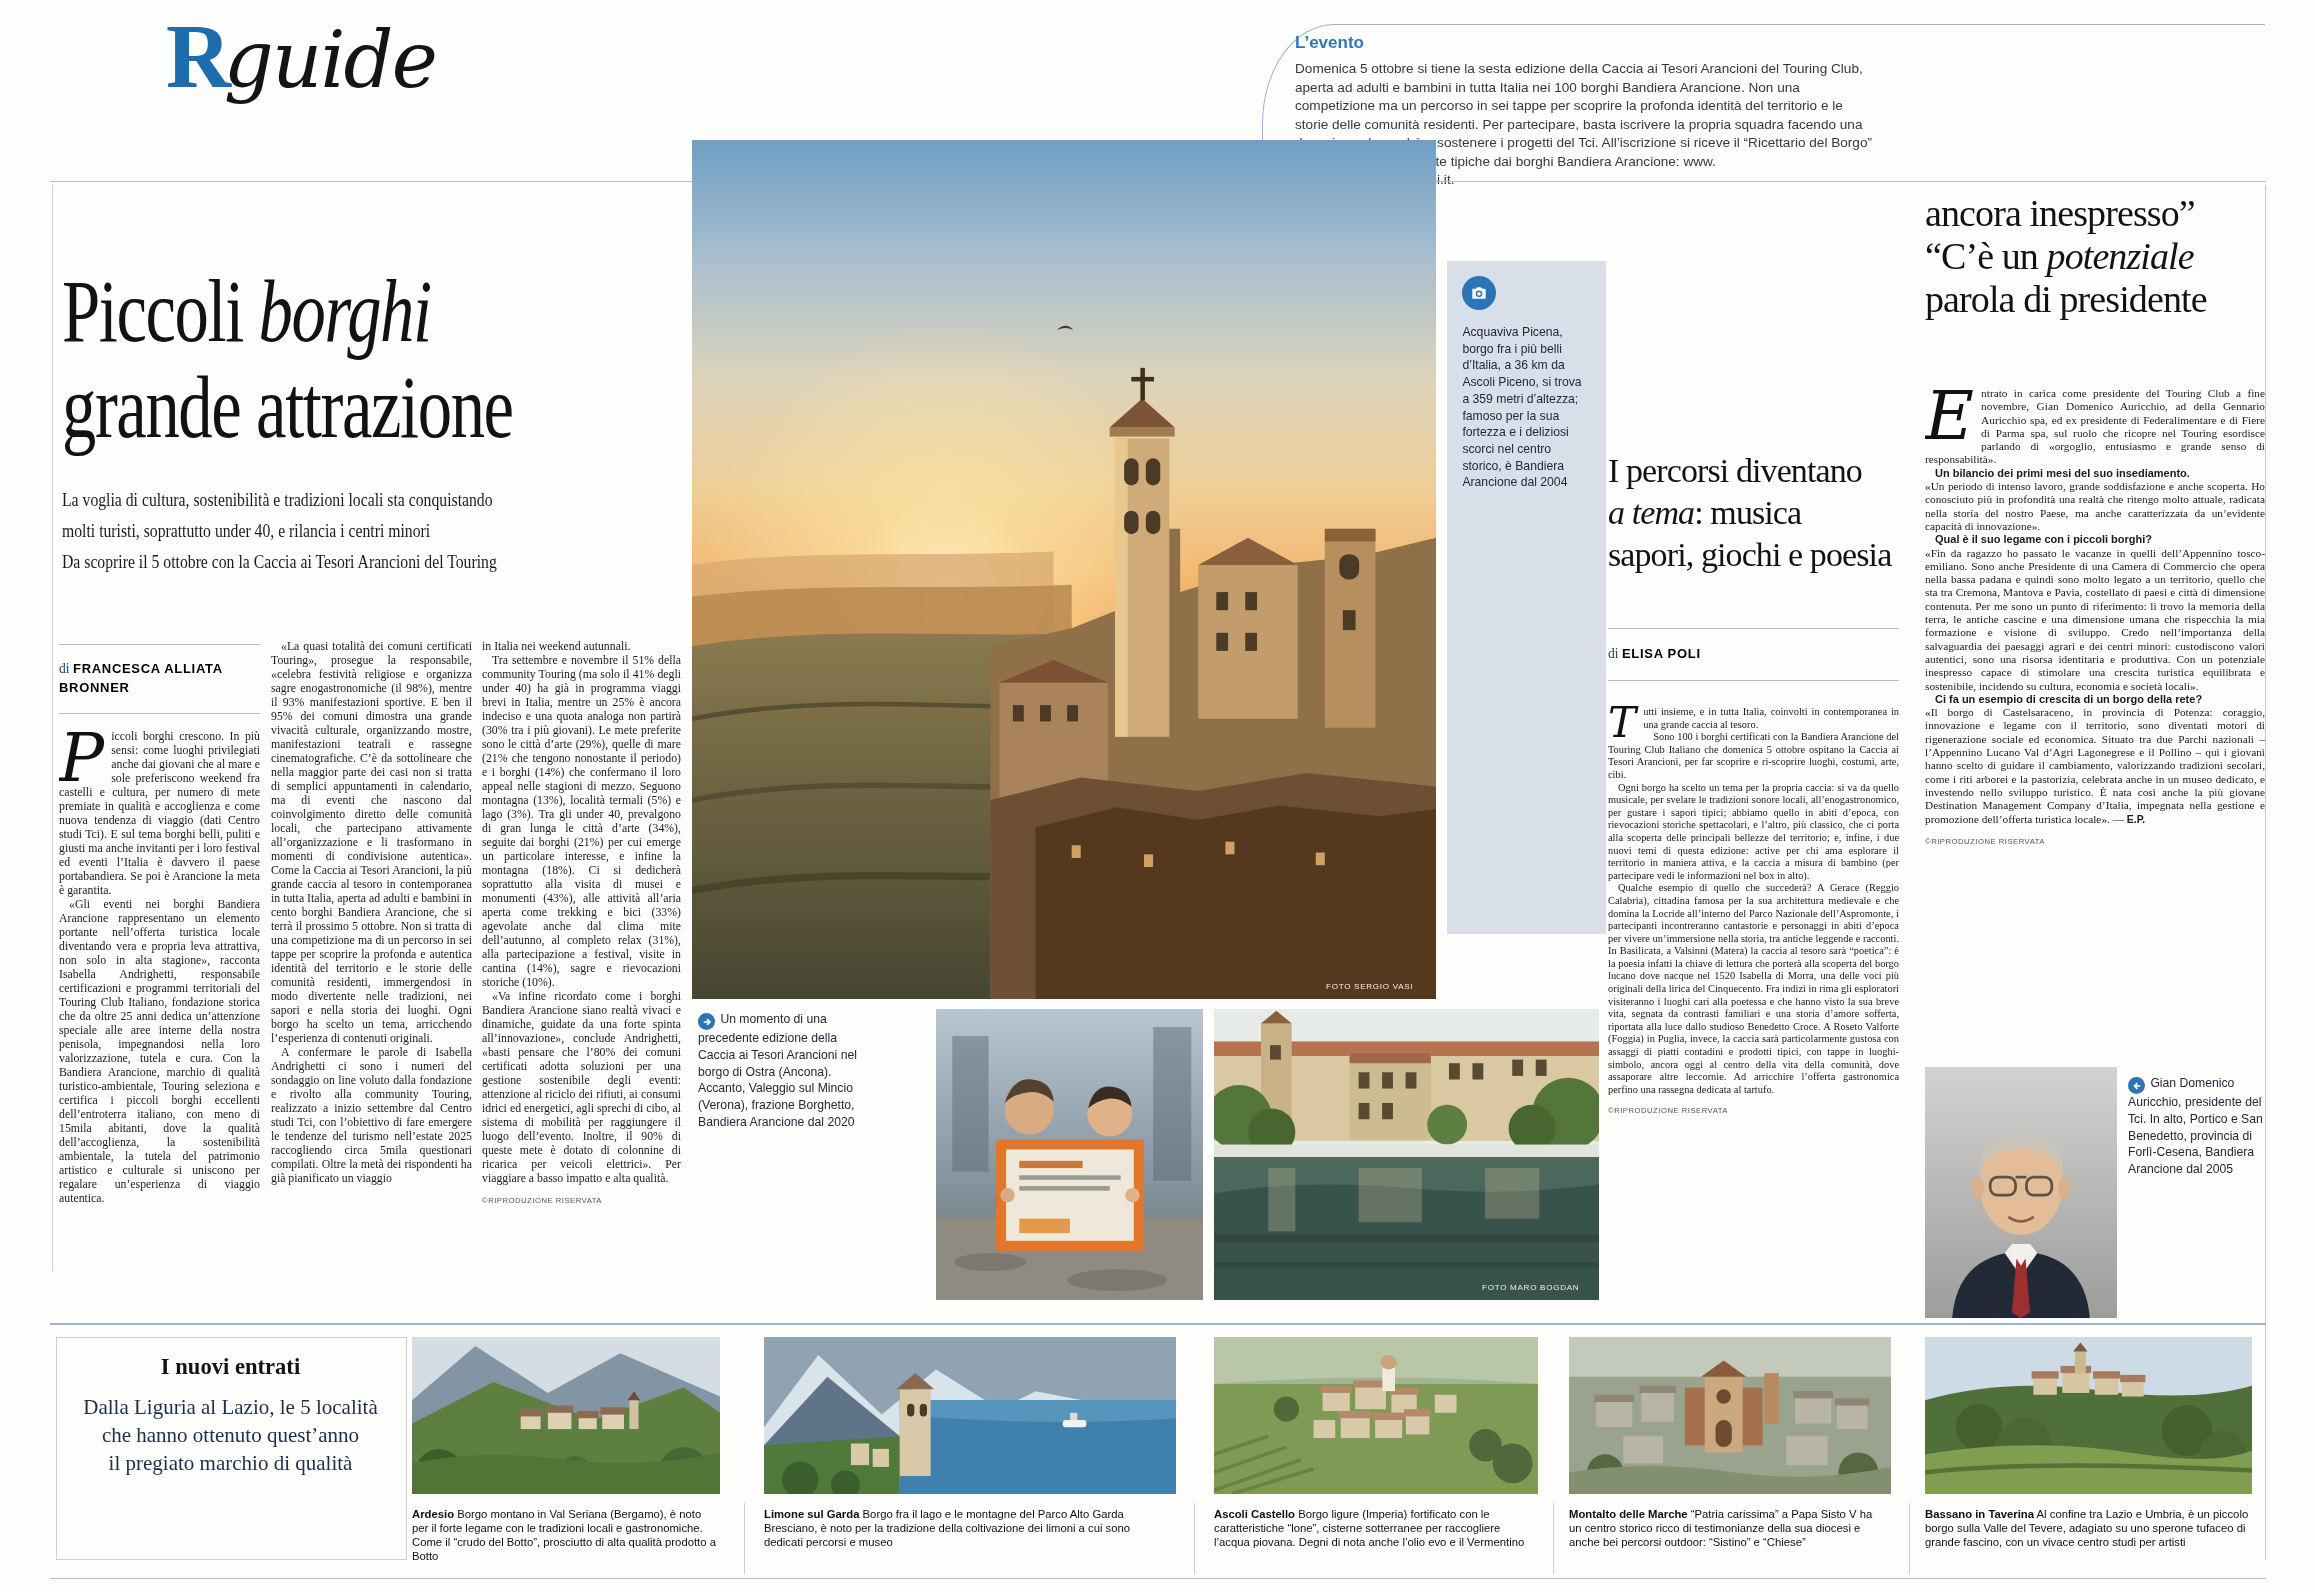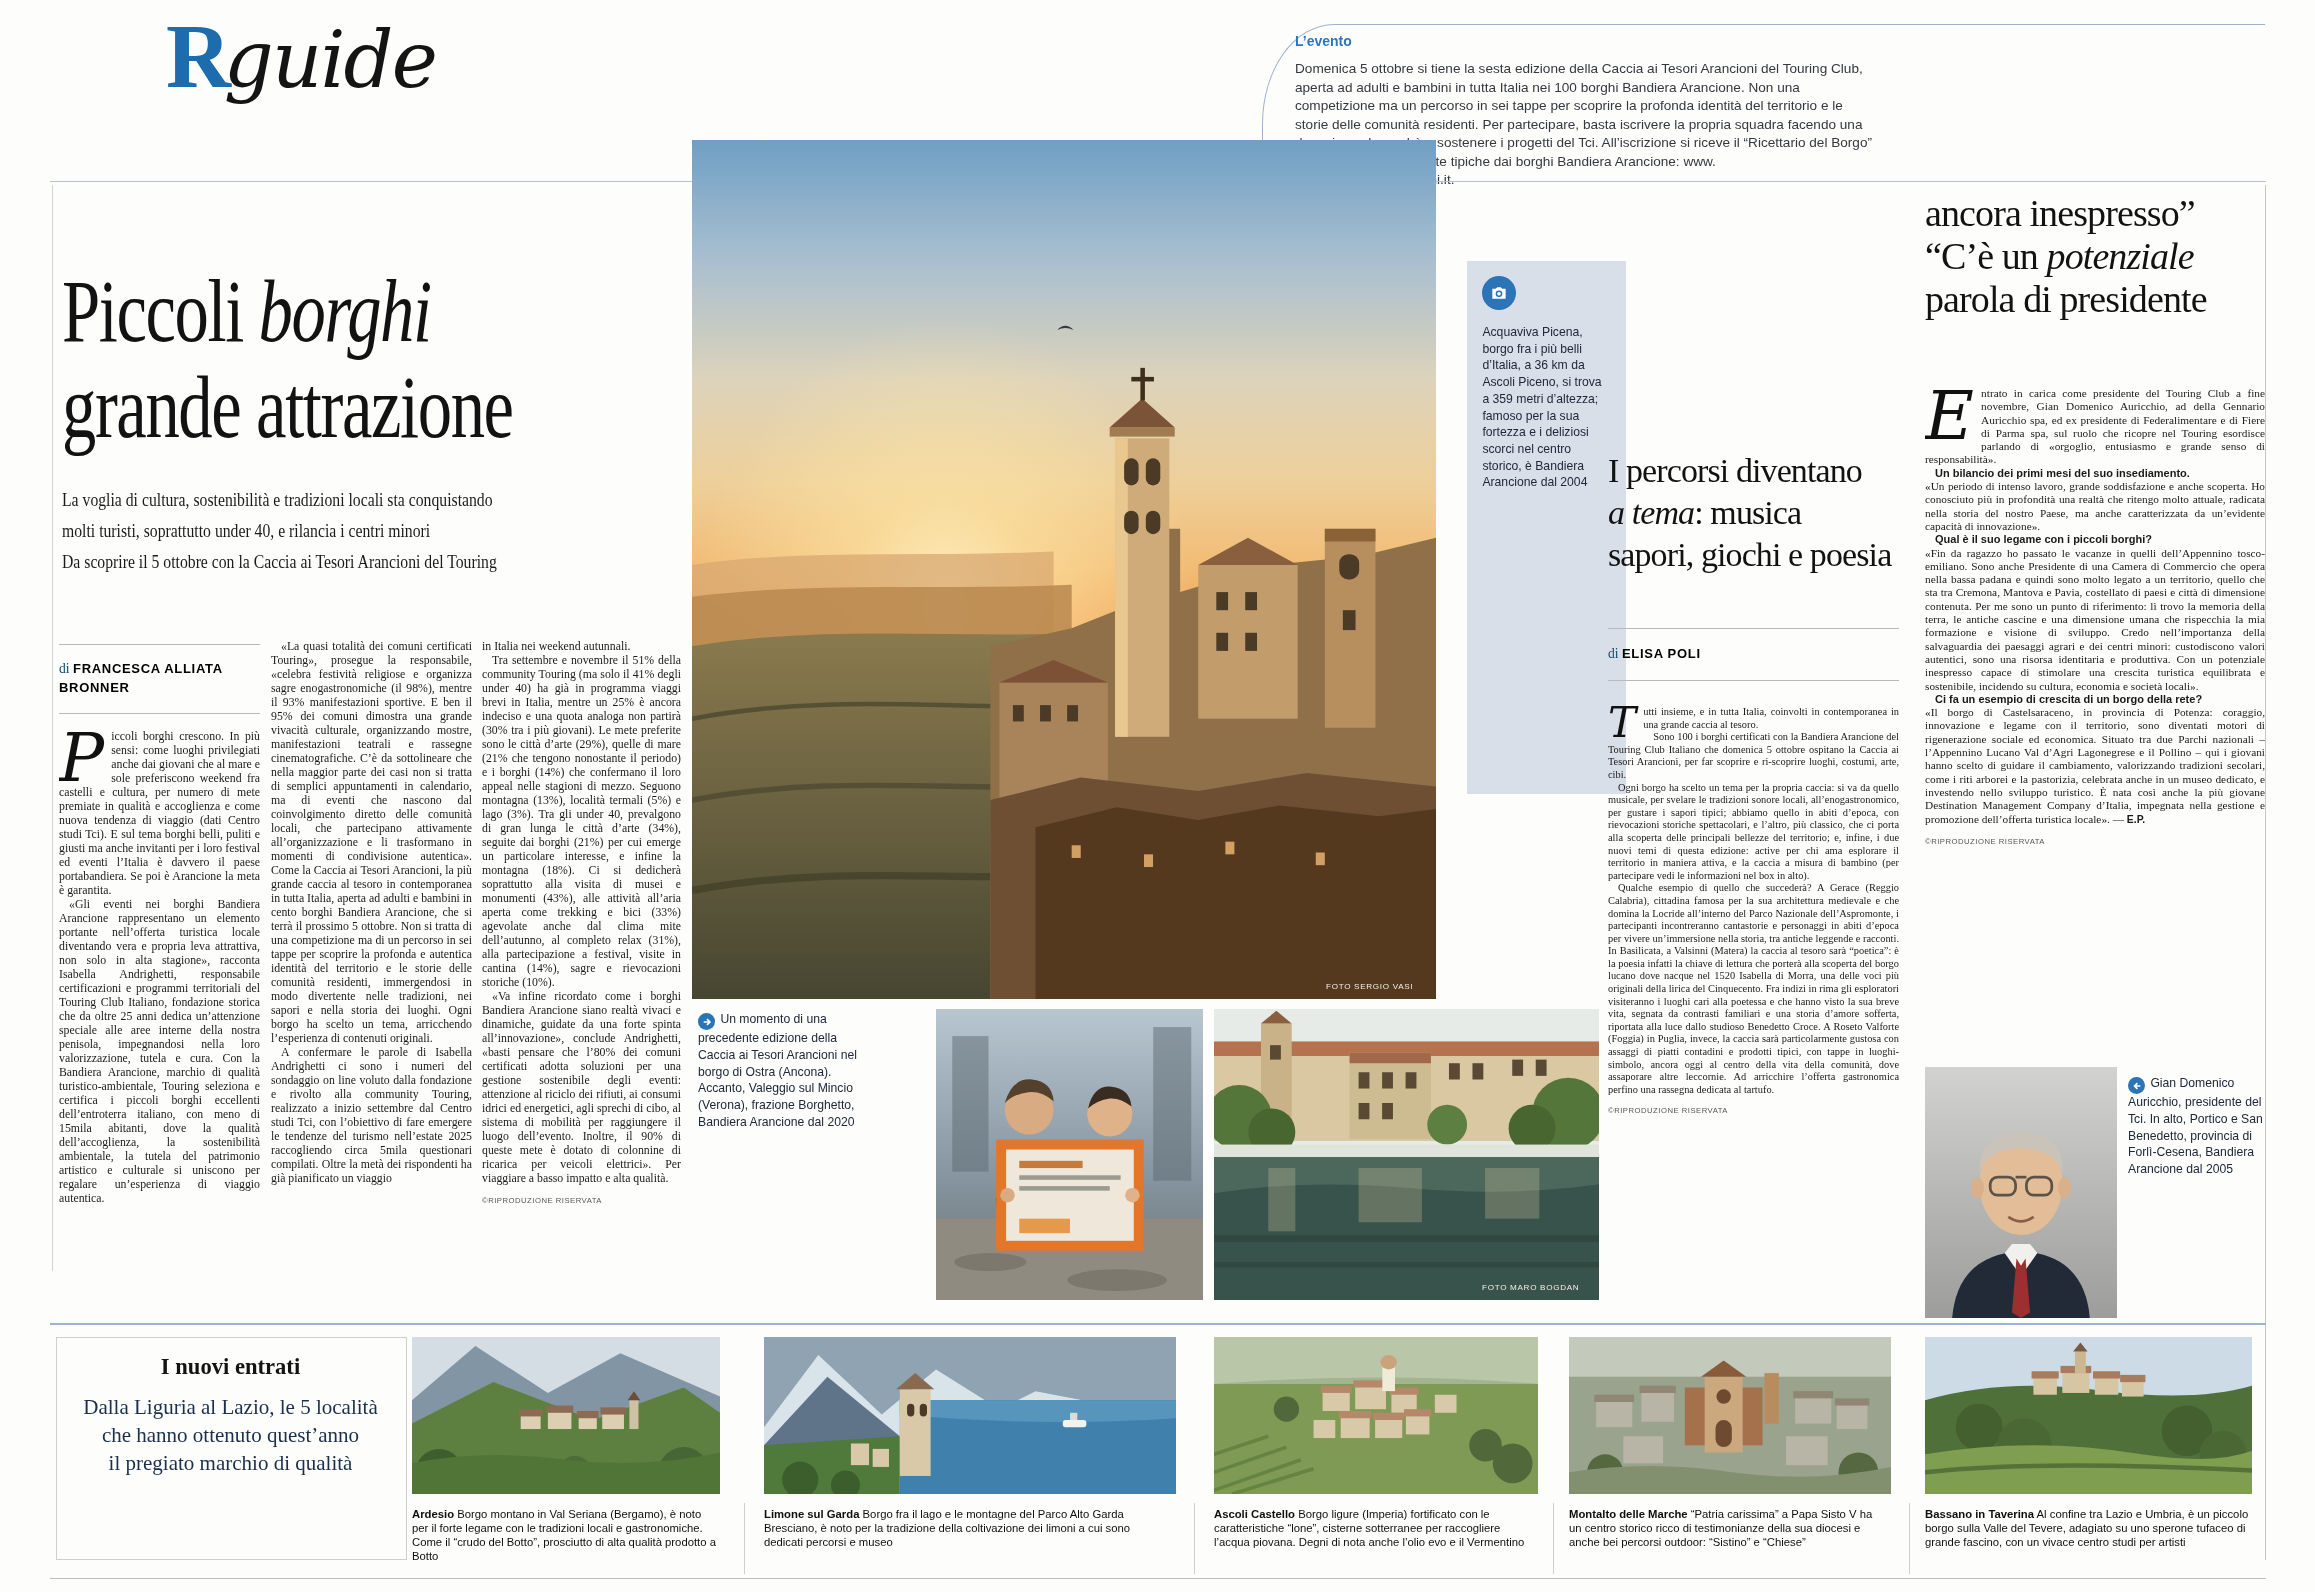--- a/index.html
+++ b/index.html
@@ -8,21 +8,21 @@
   .abs{position:absolute;}
   .rule{position:absolute;background:#b9b9b9;}
   .brule{position:absolute;background:#9db3d0;}
 
   
   .logo{left:166px;top:5.4px;white-space:nowrap;text-align:right;}
   .logo .r{font-family:"Liberation Serif",serif;font-weight:700;font-size:90px;color:#1d6cae;}
   .logo .rest{font-family:"DejaVu Serif",serif;font-style:italic;font-size:78px;color:#141414;margin-left:-7.2px;letter-spacing:-1.8px;}
   .evento{left:1262px;top:23.5px;width:1002px;height:156px;
           border-top:1.8px solid #9fb2cd;border-left:1.8px solid #9fb2cd;border-top-left-radius:72px 100px;}
-  .evento-title{left:1295px;top:33px;font-family:"Liberation Sans",sans-serif;font-weight:700;font-size:14px;color:#2e75bc;}
+  .evento-title{left:1295px;top:33px;font-family:"Liberation Sans",sans-serif;font-weight:700;font-size:17px;color:#2e75bc;}
   .evento-body{left:1295px;top:60px;width:579px;font-family:"Liberation Sans",sans-serif;font-size:13.6px;line-height:18.5px;color:#35383f;text-align:left;}
   .hdr-rule{left:50px;top:181px;width:2216px;height:0.9px;background:#b5c1d4;}
   .vrule-l{left:52px;top:185px;width:0.9px;height:1086px;background:#d2d2d2;}
   .vrule-r{left:2265px;top:185px;width:0.9px;height:1375px;background:#c6c6c6;}
 
   
   .hl{left:62px;top:261px;width:633px;}
   .hl-line{display:block;height:96px;font-size:88px;letter-spacing:-1.8px;color:#121212;
            transform:scaleX(.78);transform-origin:0 0;white-space:nowrap;}
   .hl-line .it{font-style:italic;}
@@ -44,21 +44,21 @@
   .dropcap.small{font-size:42px;line-height:29px;padding-top:1.8px;}
   .repro{font-family:"Liberation Sans",sans-serif;font-size:7.7px;letter-spacing:0.5px;color:#555;margin-top:9px;}
 
   
   .photo{position:absolute;overflow:hidden;}
   .photo svg{display:block;width:100%;height:100%;}
   .ph-main{left:692px;top:140px;width:744px;height:859px;}
   .ph-credit{position:absolute;font-family:"Liberation Sans",sans-serif;font-size:8.1px;letter-spacing:0.7px;color:#f4f0e8;}
   .cr-main{left:1326px;top:982px;}
   .cr-small{left:1482px;top:1283px;}
-  .capbox{left:1447px;top:261px;width:159px;height:533px;background:#d9dfe9;margin-left:20px;}
+  .capbox{left:1447px;top:261px;width:159px;height:673px;background:#d9dfe9;}
   .capbox-inner{position:absolute;left:15.4px;top:14.5px;width:128px;}
   .cap-sans{font-family:"Liberation Sans",sans-serif;font-size:12.2px;line-height:16.7px;color:#20293a;}
   .cam-ic{width:34px;height:34px;border-radius:50%;background:#2a74b7;display:flex;align-items:center;justify-content:center;margin-bottom:14.5px;}
   .smallcap{left:698px;top:1011px;width:175px;}
   .arrow-ic{display:inline-flex;width:17px;height:17px;border-radius:50%;background:#2a74b7;
             align-items:center;justify-content:center;vertical-align:-3.6px;margin-right:5.4px;}
   .ph-selfie{left:936px;top:1009px;width:267px;height:291px;}
   .ph-canal{left:1214px;top:1009px;width:385px;height:291px;}
 
   

